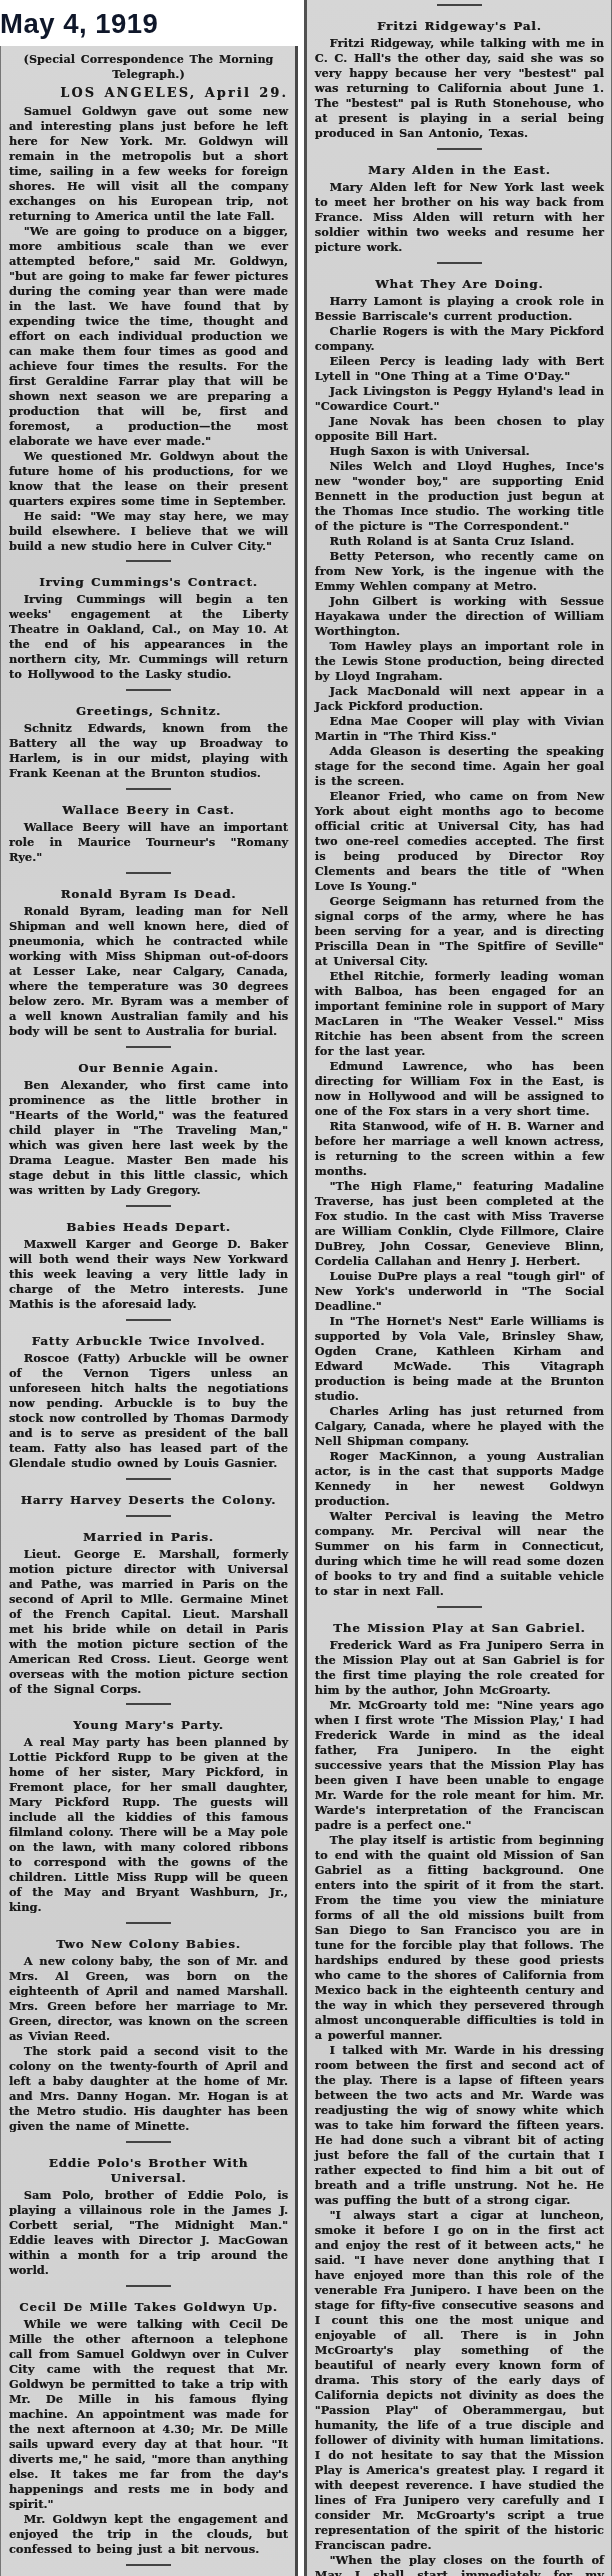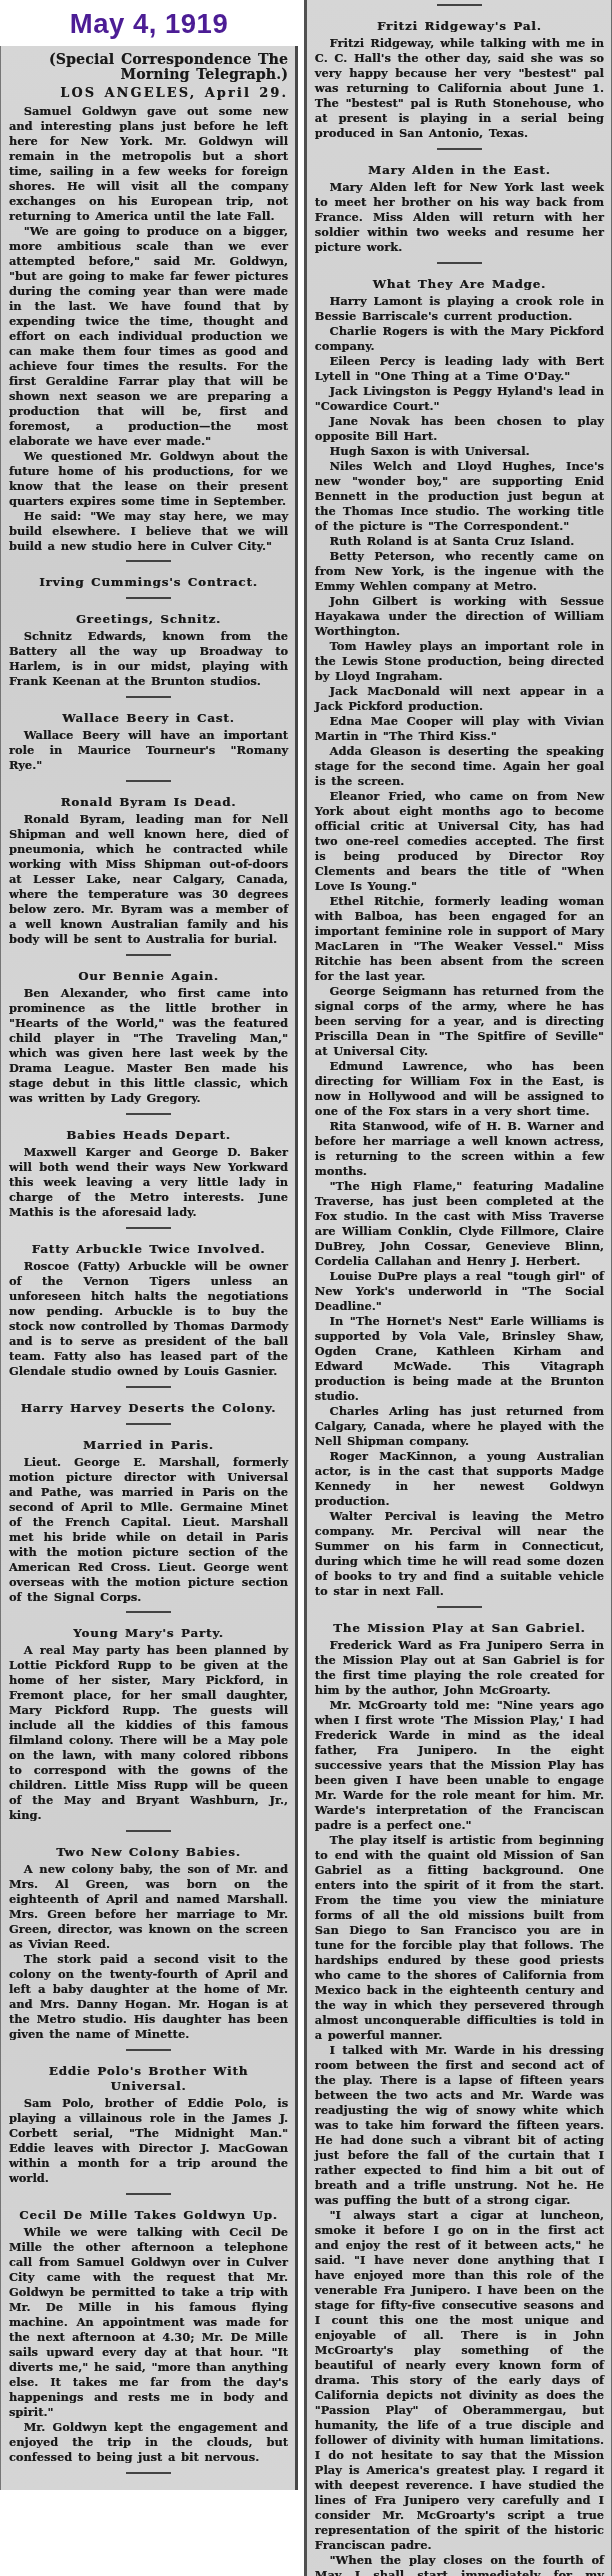--- a/index.html
+++ b/index.html
@@ -17,22 +17,21 @@
     align-items: flex-start;
     width: 613px;
   }
   .col-wrap-left { width: 298px; flex: 0 0 298px; }
   .col-wrap-right { width: 309px; flex: 0 0 309px; margin-left: 5.9px; }
 
   .page-title {
     font-family: "Liberation Sans", sans-serif;
     font-size: 27.5px;
     font-weight: bold;
-    color: #4c1d95;
-    text-align: center;
+    color: #0f172a;
     padding: 7.9px 0 5.9px 0;
     background: #fff;
     letter-spacing: 0.5px;
   }
 
   .clipping {
     background: linear-gradient(180deg, #d6d6d6 0%, #cecece 22%, #d7d7d7 48%, #cfcfcf 75%, #d5d5d5 100%);
     color: #181818;
     font-size: 11.3px;
     font-weight: bold;
@@ -47,22 +46,22 @@
     border-right: 3px solid rgba(25,25,25,0.75);
     padding: 5.9px 6.9px 9.8px 7.9px;
   }
   .clipping-right {
     border-left: 3px solid rgba(25,25,25,0.7);
     border-right: 2px solid rgba(35,35,35,0.6);
     padding: 2px 6.9px 7.9px 7.9px;
   }
 
   .credit-line {
-    font-size: 14px;
-    text-align: right;
+    font-size: 11px;
+    text-align: center;
     letter-spacing: 0.2px;
   }
   .place-date {
     font-size: 12.8px;
     text-align: right;
     letter-spacing: 2.2px;
     margin: 3px 0 3.9px 0;
   }
 
   .headline {
@@ -94,20 +93,21 @@
     <div class="clipping clipping-left">
       <div class="credit-line">(Special Correspondence The Morning Telegraph.)</div>
       <div class="place-date">LOS ANGELES, April 29.</div>
       <div id="left-articles">
           <p class="para">Samuel Goldwyn gave out some new and interesting plans just before he left here for New York. Mr. Goldwyn will remain in the metropolis but a short time, sailing in a few weeks for foreign shores. He will visit all the company exchanges on his European trip, not returning to America until the late Fall.</p>
           <p class="para">"We are going to produce on a bigger, more ambitious scale than we ever attempted before," said Mr. Goldwyn, "but are going to make far fewer pictures during the coming year than were made in the last. We have found that by expending twice the time, thought and effort on each individual production we can make them four times as good and achieve four times the results. For the first Geraldine Farrar play that will be shown next season we are preparing a production that will be, first and foremost, a production—the most elaborate we have ever made."</p>
           <p class="para">We questioned Mr. Goldwyn about the future home of his productions, for we know that the lease on their present quarters expires some time in September.</p>
           <p class="para">He said: "We may stay here, we may build elsewhere. I believe that we will build a new studio here in Culver City."</p>
           <div class="divider"></div>
           <div class="headline">Irving Cummings's Contract.</div>
+          <p class="para">Irving Cummings will begin a ten weeks' engagement at the Liberty Theatre in Oakland, Cal., on May 10. At the end of his appearances in the northern city, Mr. Cummings will return to Hollywood to the Lasky studio.</p>
           <div class="divider"></div>
           <div class="headline">Greetings, Schnitz.</div>
           <p class="para">Schnitz Edwards, known from the Battery all the way up Broadway to Harlem, is in our midst, playing with Frank Keenan at the Brunton studios.</p>
           <div class="divider"></div>
           <div class="headline">Wallace Beery in Cast.</div>
           <p class="para">Wallace Beery will have an important role in Maurice Tourneur's "Romany Rye."</p>
           <div class="divider"></div>
           <div class="headline">Ronald Byram Is Dead.</div>
           <p class="para">Ronald Byram, leading man for Nell Shipman and well known here, died of pneumonia, which he contracted while working with Miss Shipman out-of-doors at Lesser Lake, near Calgary, Canada, where the temperature was 30 degrees below zero. Mr. Byram was a member of a well known Australian family and his body will be sent to Australia for burial.</p>
           <div class="divider"></div>
@@ -146,38 +146,38 @@
   <div class="col-wrap-right">
     <div class="clipping clipping-right">
       <div class="divider" style="margin-top:2px;"></div>
       <div id="right-articles">
           <div class="headline">Fritzi Ridgeway's Pal.</div>
           <p class="para">Fritzi Ridgeway, while talking with me in C. C. Hall's the other day, said she was so very happy because her very "bestest" pal was returning to California about June 1. The "bestest" pal is Ruth Stonehouse, who at present is playing in a serial being produced in San Antonio, Texas.</p>
           <div class="divider"></div>
           <div class="headline">Mary Alden in the East.</div>
           <p class="para">Mary Alden left for New York last week to meet her brother on his way back from France. Miss Alden will return with her soldier within two weeks and resume her picture work.</p>
           <div class="divider"></div>
-          <div class="headline">What They Are Madge.</div>
+          <div class="headline">What They Are Doing.</div>
           <p class="para">Harry Lamont is playing a crook role in Bessie Barriscale's current production.</p>
           <p class="para">Charlie Rogers is with the Mary Pickford company.</p>
           <p class="para">Eileen Percy is leading lady with Bert Lytell in "One Thing at a Time O'Day."</p>
           <p class="para">Jack Livingston is Peggy Hyland's lead in "Cowardice Court."</p>
           <p class="para">Jane Novak has been chosen to play opposite Bill Hart.</p>
           <p class="para">Hugh Saxon is with Universal.</p>
           <p class="para">Niles Welch and Lloyd Hughes, Ince's new "wonder boy," are supporting Enid Bennett in the production just begun at the Thomas Ince studio. The working title of the picture is "The Correspondent."</p>
           <p class="para">Ruth Roland is at Santa Cruz Island.</p>
           <p class="para">Betty Peterson, who recently came on from New York, is the ingenue with the Emmy Wehlen company at Metro.</p>
           <p class="para">John Gilbert is working with Sessue Hayakawa under the direction of William Worthington.</p>
           <p class="para">Tom Hawley plays an important role in the Lewis Stone production, being directed by Lloyd Ingraham.</p>
           <p class="para">Jack MacDonald will next appear in a Jack Pickford production.</p>
           <p class="para">Edna Mae Cooper will play with Vivian Martin in "The Third Kiss."</p>
           <p class="para">Adda Gleason is deserting the speaking stage for the second time. Again her goal is the screen.</p>
           <p class="para">Eleanor Fried, who came on from New York about eight months ago to become official critic at Universal City, has had two one-reel comedies accepted. The first is being produced by Director Roy Clements and bears the title of "When Love Is Young."</p>
+          <p class="para">George Seigmann has returned from the signal corps of the army, where he has been serving for a year, and is directing Priscilla Dean in "The Spitfire of Seville" at Universal City.</p>
           <p class="para">Ethel Ritchie, formerly leading woman with Balboa, has been engaged for an important feminine role in support of Mary MacLaren in "The Weaker Vessel." Miss Ritchie has been absent from the screen for the last year.</p>
-          <p class="para">George Seigmann has returned from the signal corps of the army, where he has been serving for a year, and is directing Priscilla Dean in "The Spitfire of Seville" at Universal City.</p>
           <p class="para">Edmund Lawrence, who has been directing for William Fox in the East, is now in Hollywood and will be assigned to one of the Fox stars in a very short time.</p>
           <p class="para">Rita Stanwood, wife of H. B. Warner and before her marriage a well known actress, is returning to the screen within a few months.</p>
           <p class="para">"The High Flame," featuring Madaline Traverse, has just been completed at the Fox studio. In the cast with Miss Traverse are William Conklin, Clyde Fillmore, Claire DuBrey, John Cossar, Genevieve Blinn, Cordelia Callahan and Henry J. Herbert.</p>
           <p class="para">Louise DuPre plays a real "tough girl" of New York's underworld in "The Social Deadline."</p>
           <p class="para">In "The Hornet's Nest" Earle Williams is supported by Vola Vale, Brinsley Shaw, Ogden Crane, Kathleen Kirham and Edward McWade. This Vitagraph production is being made at the Brunton studio.</p>
           <p class="para">Charles Arling has just returned from Calgary, Canada, where he played with the Nell Shipman company.</p>
           <p class="para">Roger MacKinnon, a young Australian actor, is in the cast that supports Madge Kennedy in her newest Goldwyn production.</p>
           <p class="para">Walter Percival is leaving the Metro company. Mr. Percival will near the Summer on his farm in Connecticut, during which time he will read some dozen of books to try and find a suitable vehicle to star in next Fall.</p>
           <div class="divider"></div>
           <div class="headline">The Mission Play at San Gabriel.</div>

